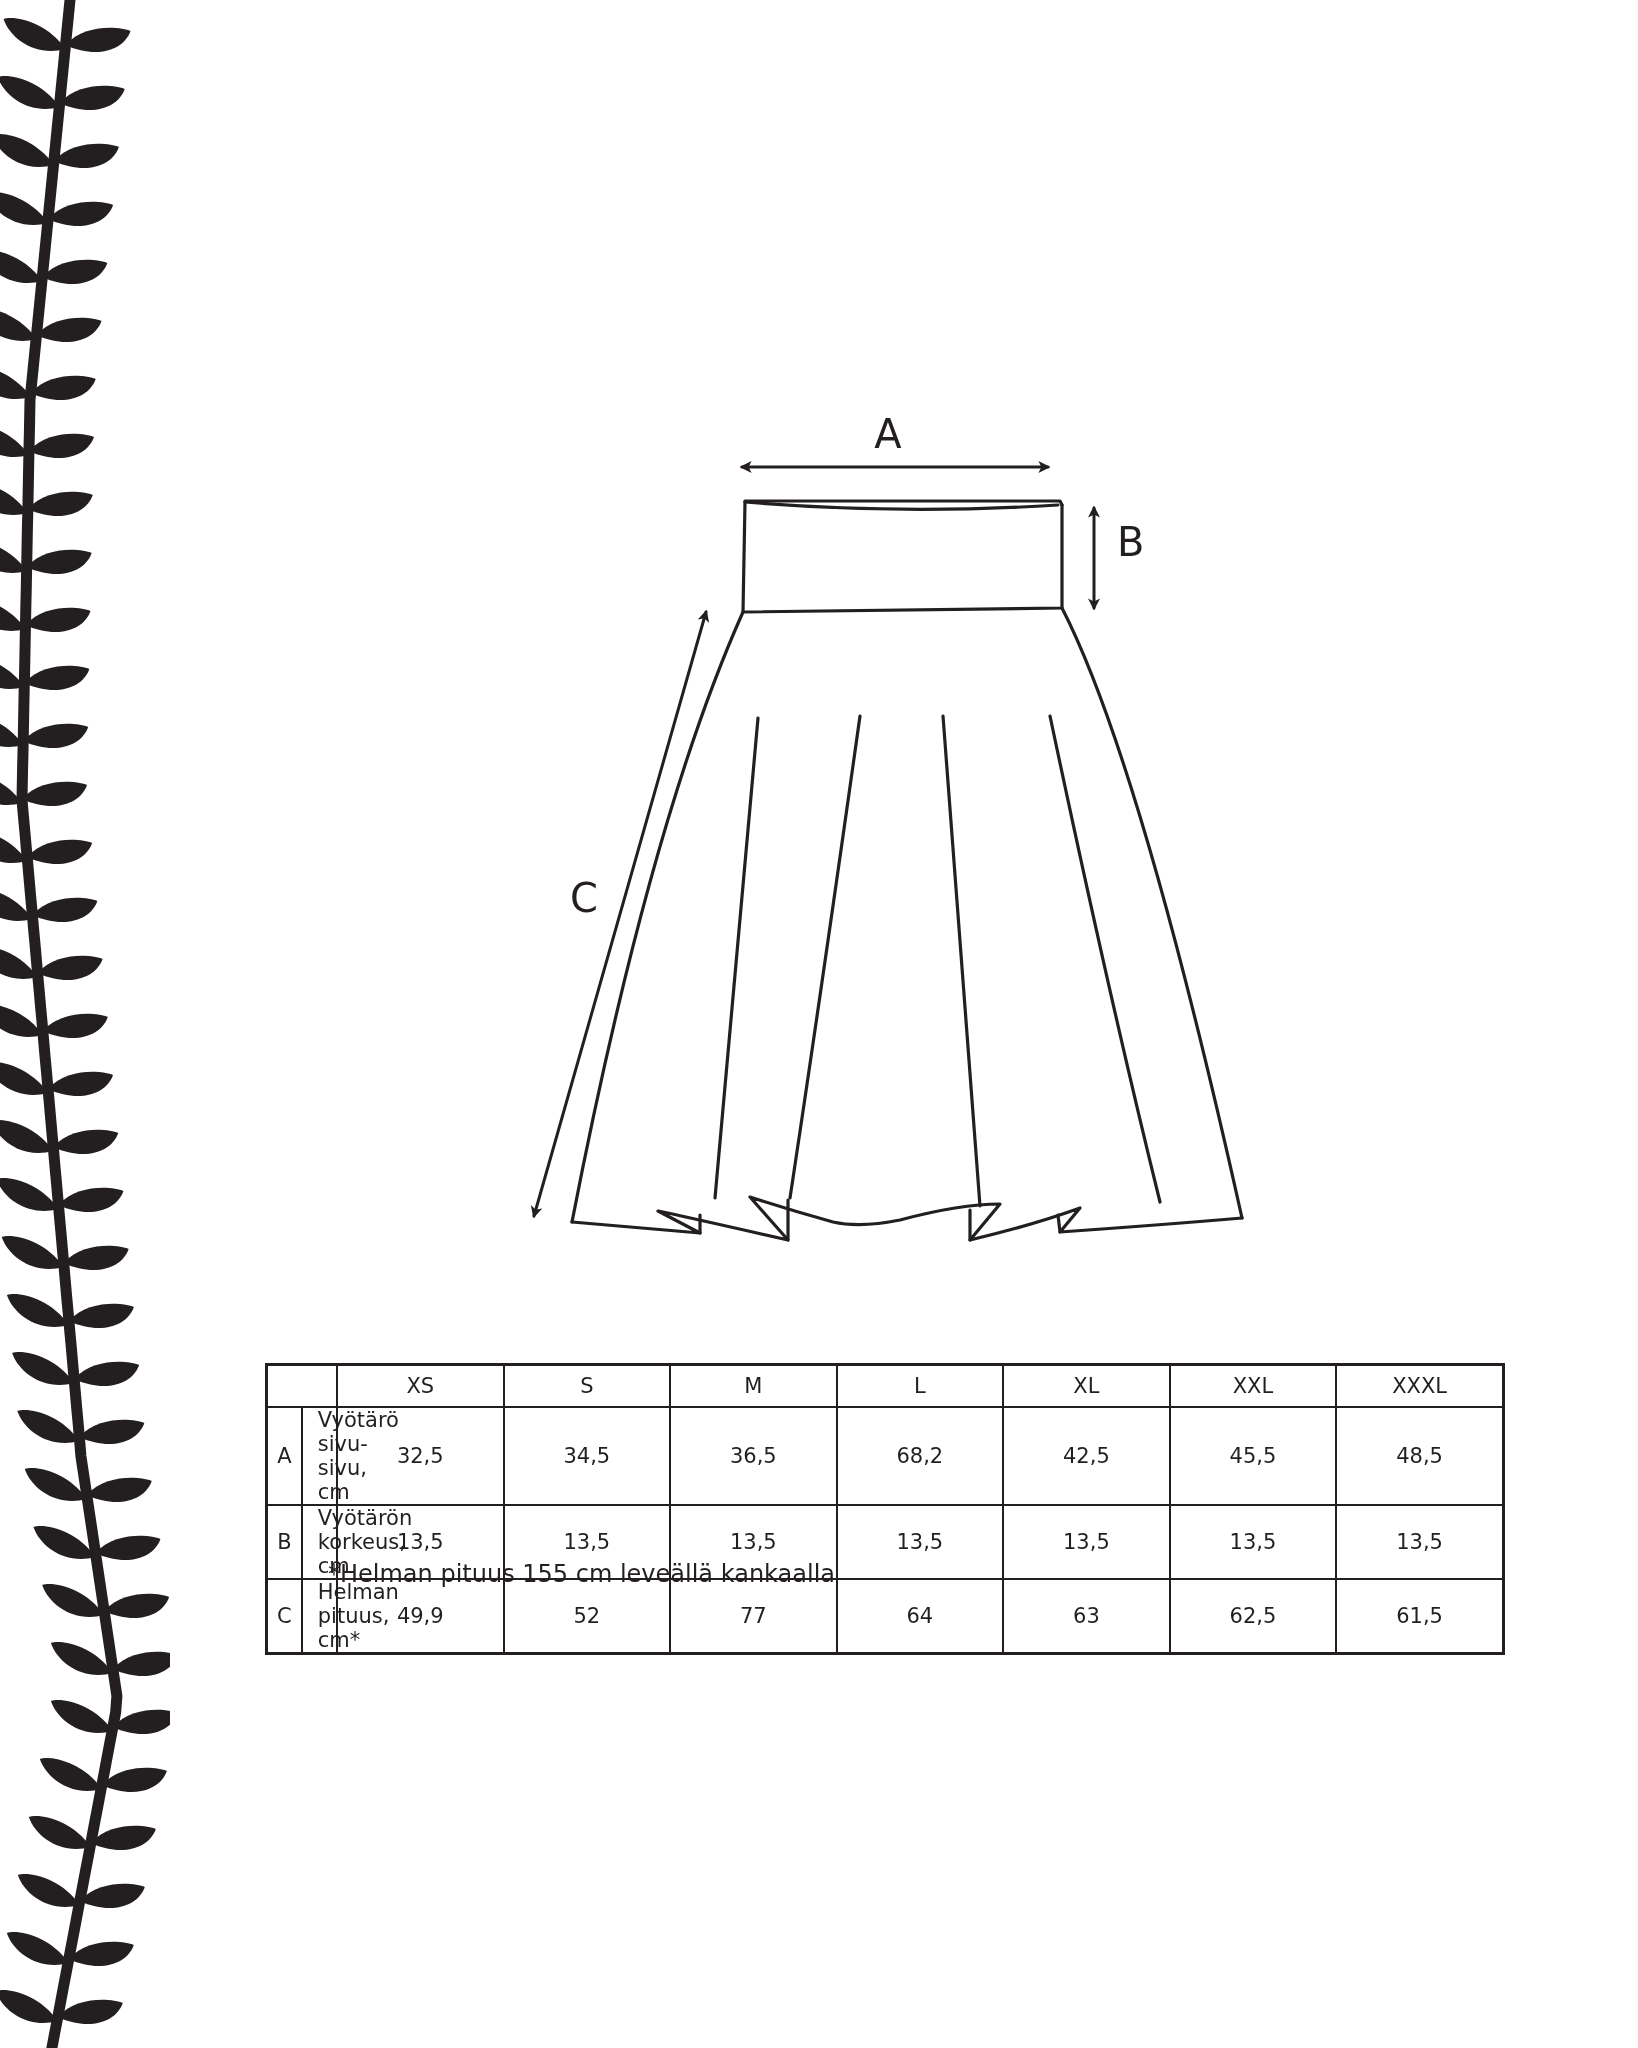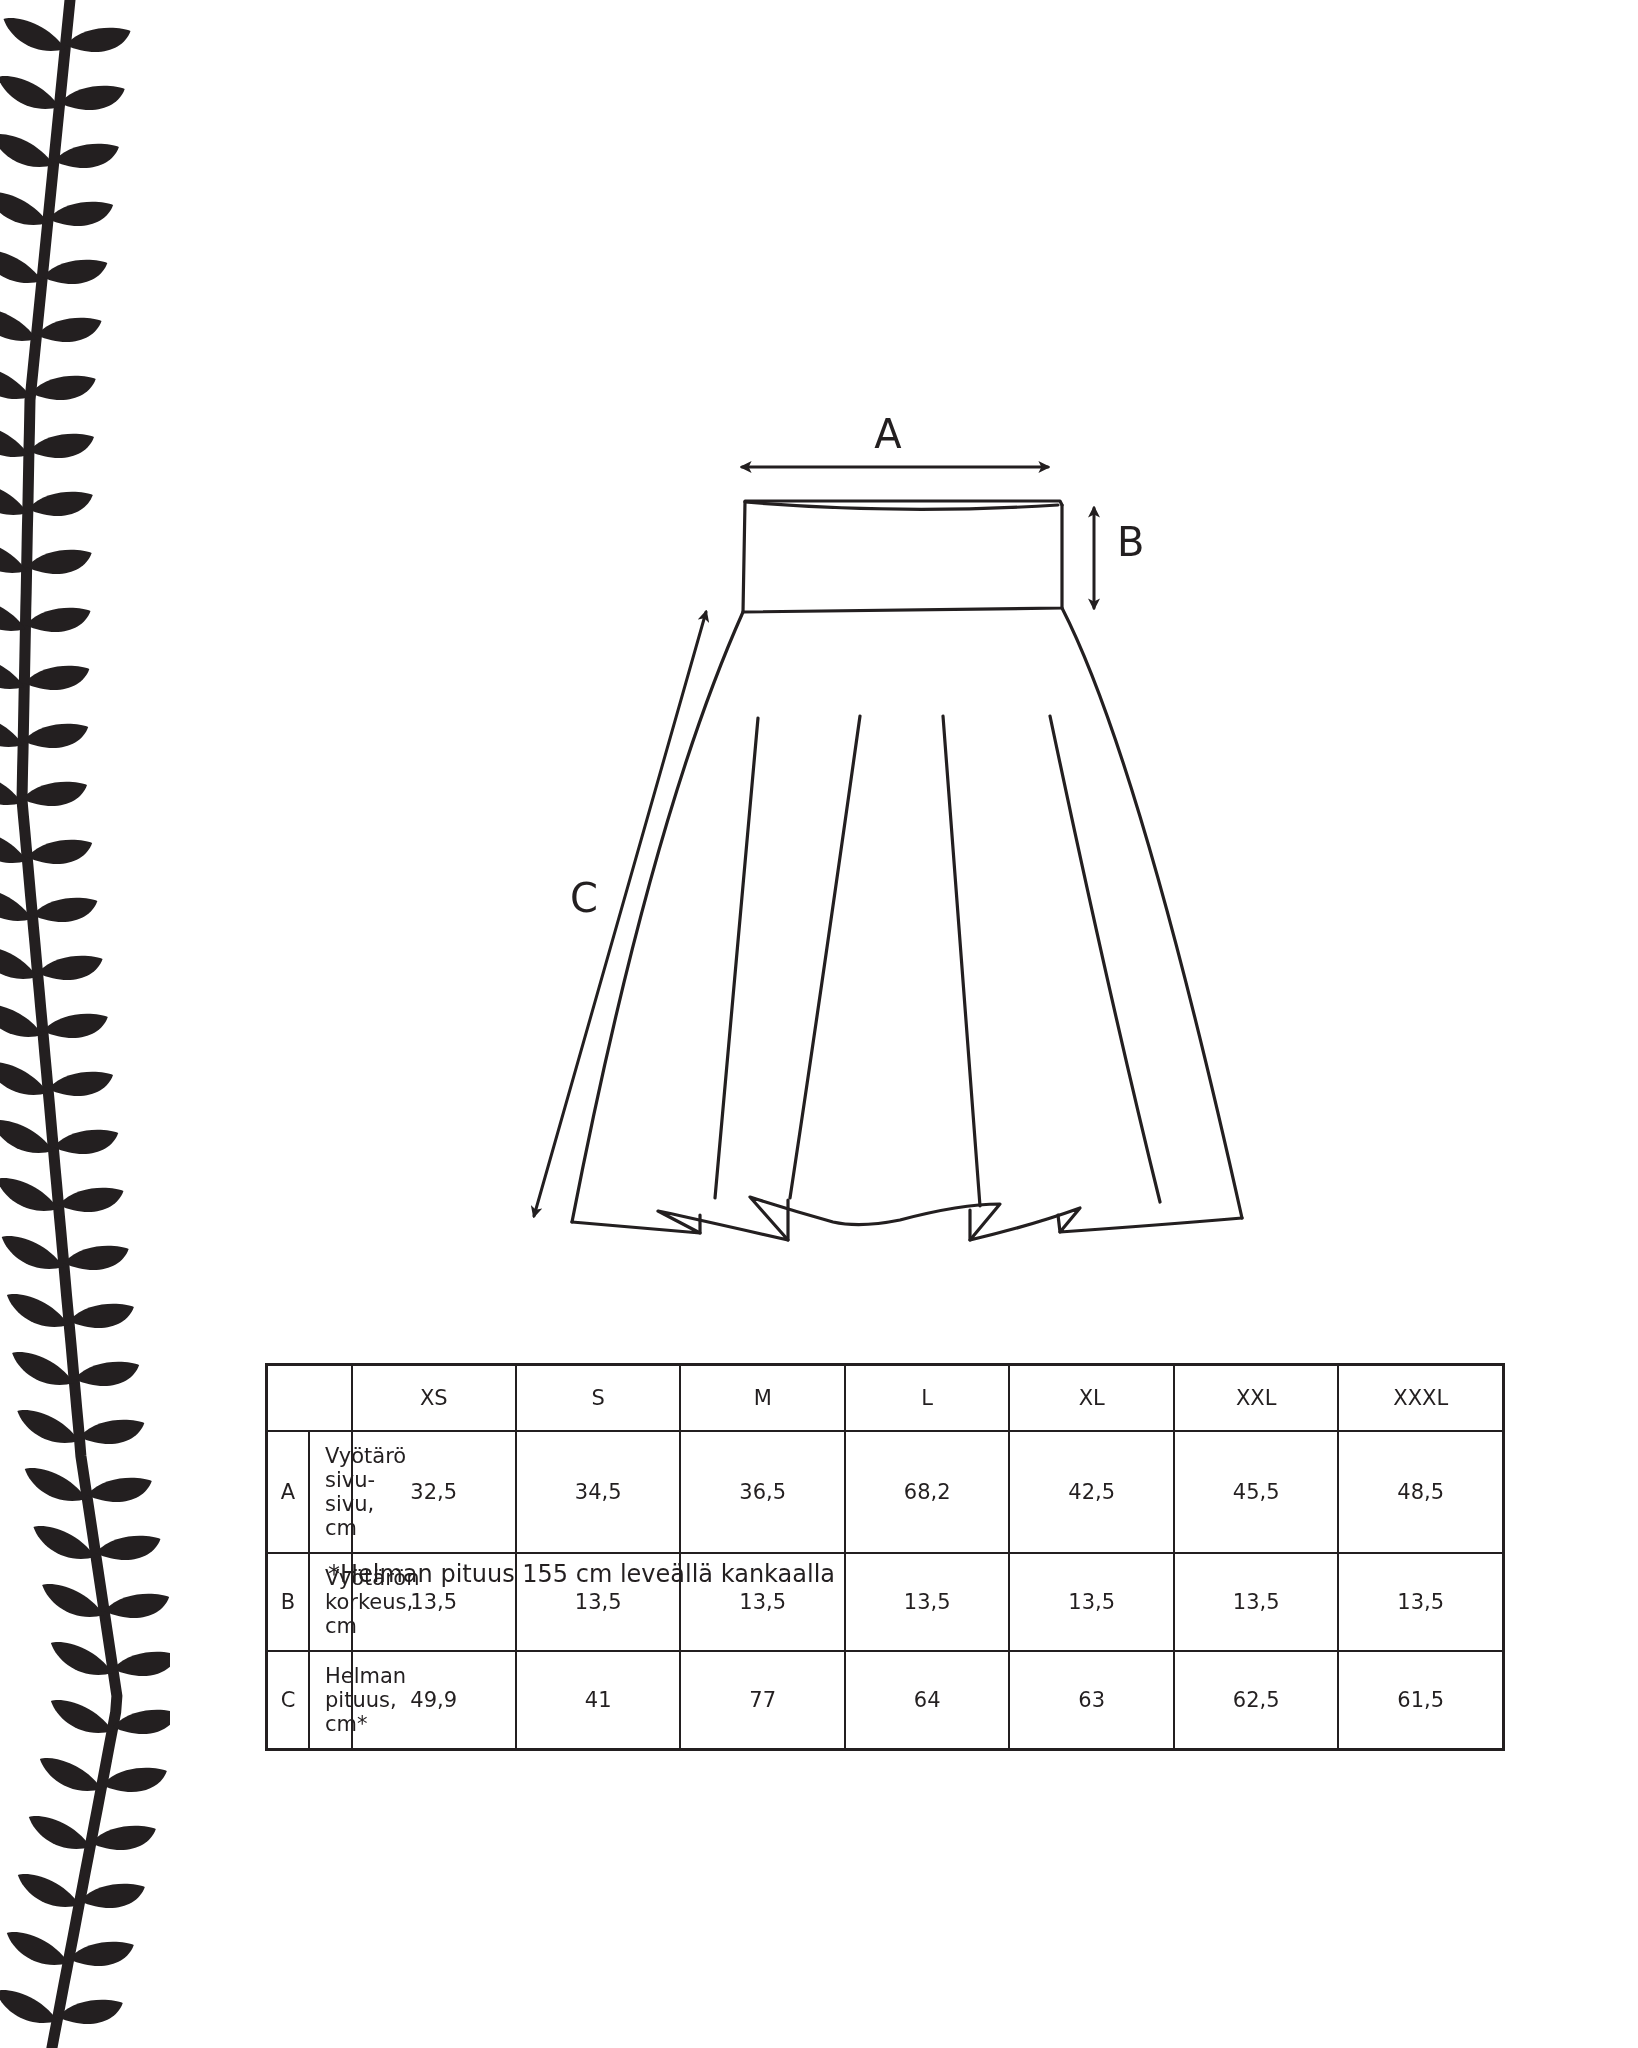--- a/index.html
+++ b/index.html
@@ -3,21 +3,21 @@
 <meta charset="utf-8">
 <style>
   html, body { margin: 0; padding: 0; background: #ffffff; }
   body { width: 1638px; height: 2048px; position: relative; overflow: hidden;
          font-family: "DejaVu Sans", "Liberation Sans", sans-serif; color: #231f20; }
   .vine { position: absolute; left: 0; top: 0; width: 170px; height: 2048px; }
   .diagram { position: absolute; left: 0; top: 0; width: 1638px; height: 1300px; pointer-events: none; }
   .diagram text { font-family: "DejaVu Sans", "Liberation Sans", sans-serif; fill: #231f20; }
   .size-table { position: absolute; left: 265px; top: 1363px; width: 1240px; border-collapse: collapse;
                 border: 3px solid #231f20; table-layout: fixed; }
-  .size-table td, .size-table th { border: 2px solid #231f20; height: 40px; padding: 12px;
+  .size-table td, .size-table th { border: 2px solid #231f20; height: 40px; padding: 0;
                 font-size: 21px; font-weight: normal; text-align: center; color: #231f20; }
   .size-table .col-key { width: 50px; }
   .size-table .col-label { width: 313px; text-align: right; padding-left: 15px; }
   .size-table .col-size { width: 122px; }
   .footnote { position: absolute; left: 328px; top: 1560px; font-size: 24px; color: #231f20; }
 </style>
 </head>
 <body>
 
 <svg class="vine" viewBox="0 0 170 2048" xmlns="http://www.w3.org/2000/svg">
@@ -168,21 +168,21 @@
       <td>13,5</td>
       <td>13,5</td>
       <td>13,5</td>
       <td>13,5</td>
       <td>13,5</td>
     </tr>
     <tr>
       <td class="col-key">C</td>
       <td class="col-label">Helman pituus, cm*</td>
       <td>49,9</td>
-      <td>41</td>
+      <td>52</td>
       <td>77</td>
       <td>64</td>
       <td>63</td>
       <td>62,5</td>
       <td>61,5</td>
     </tr>
   </tbody>
 </table>
 
 <div class="footnote">*Helman pituus 155 cm leveällä kankaalla</div>

